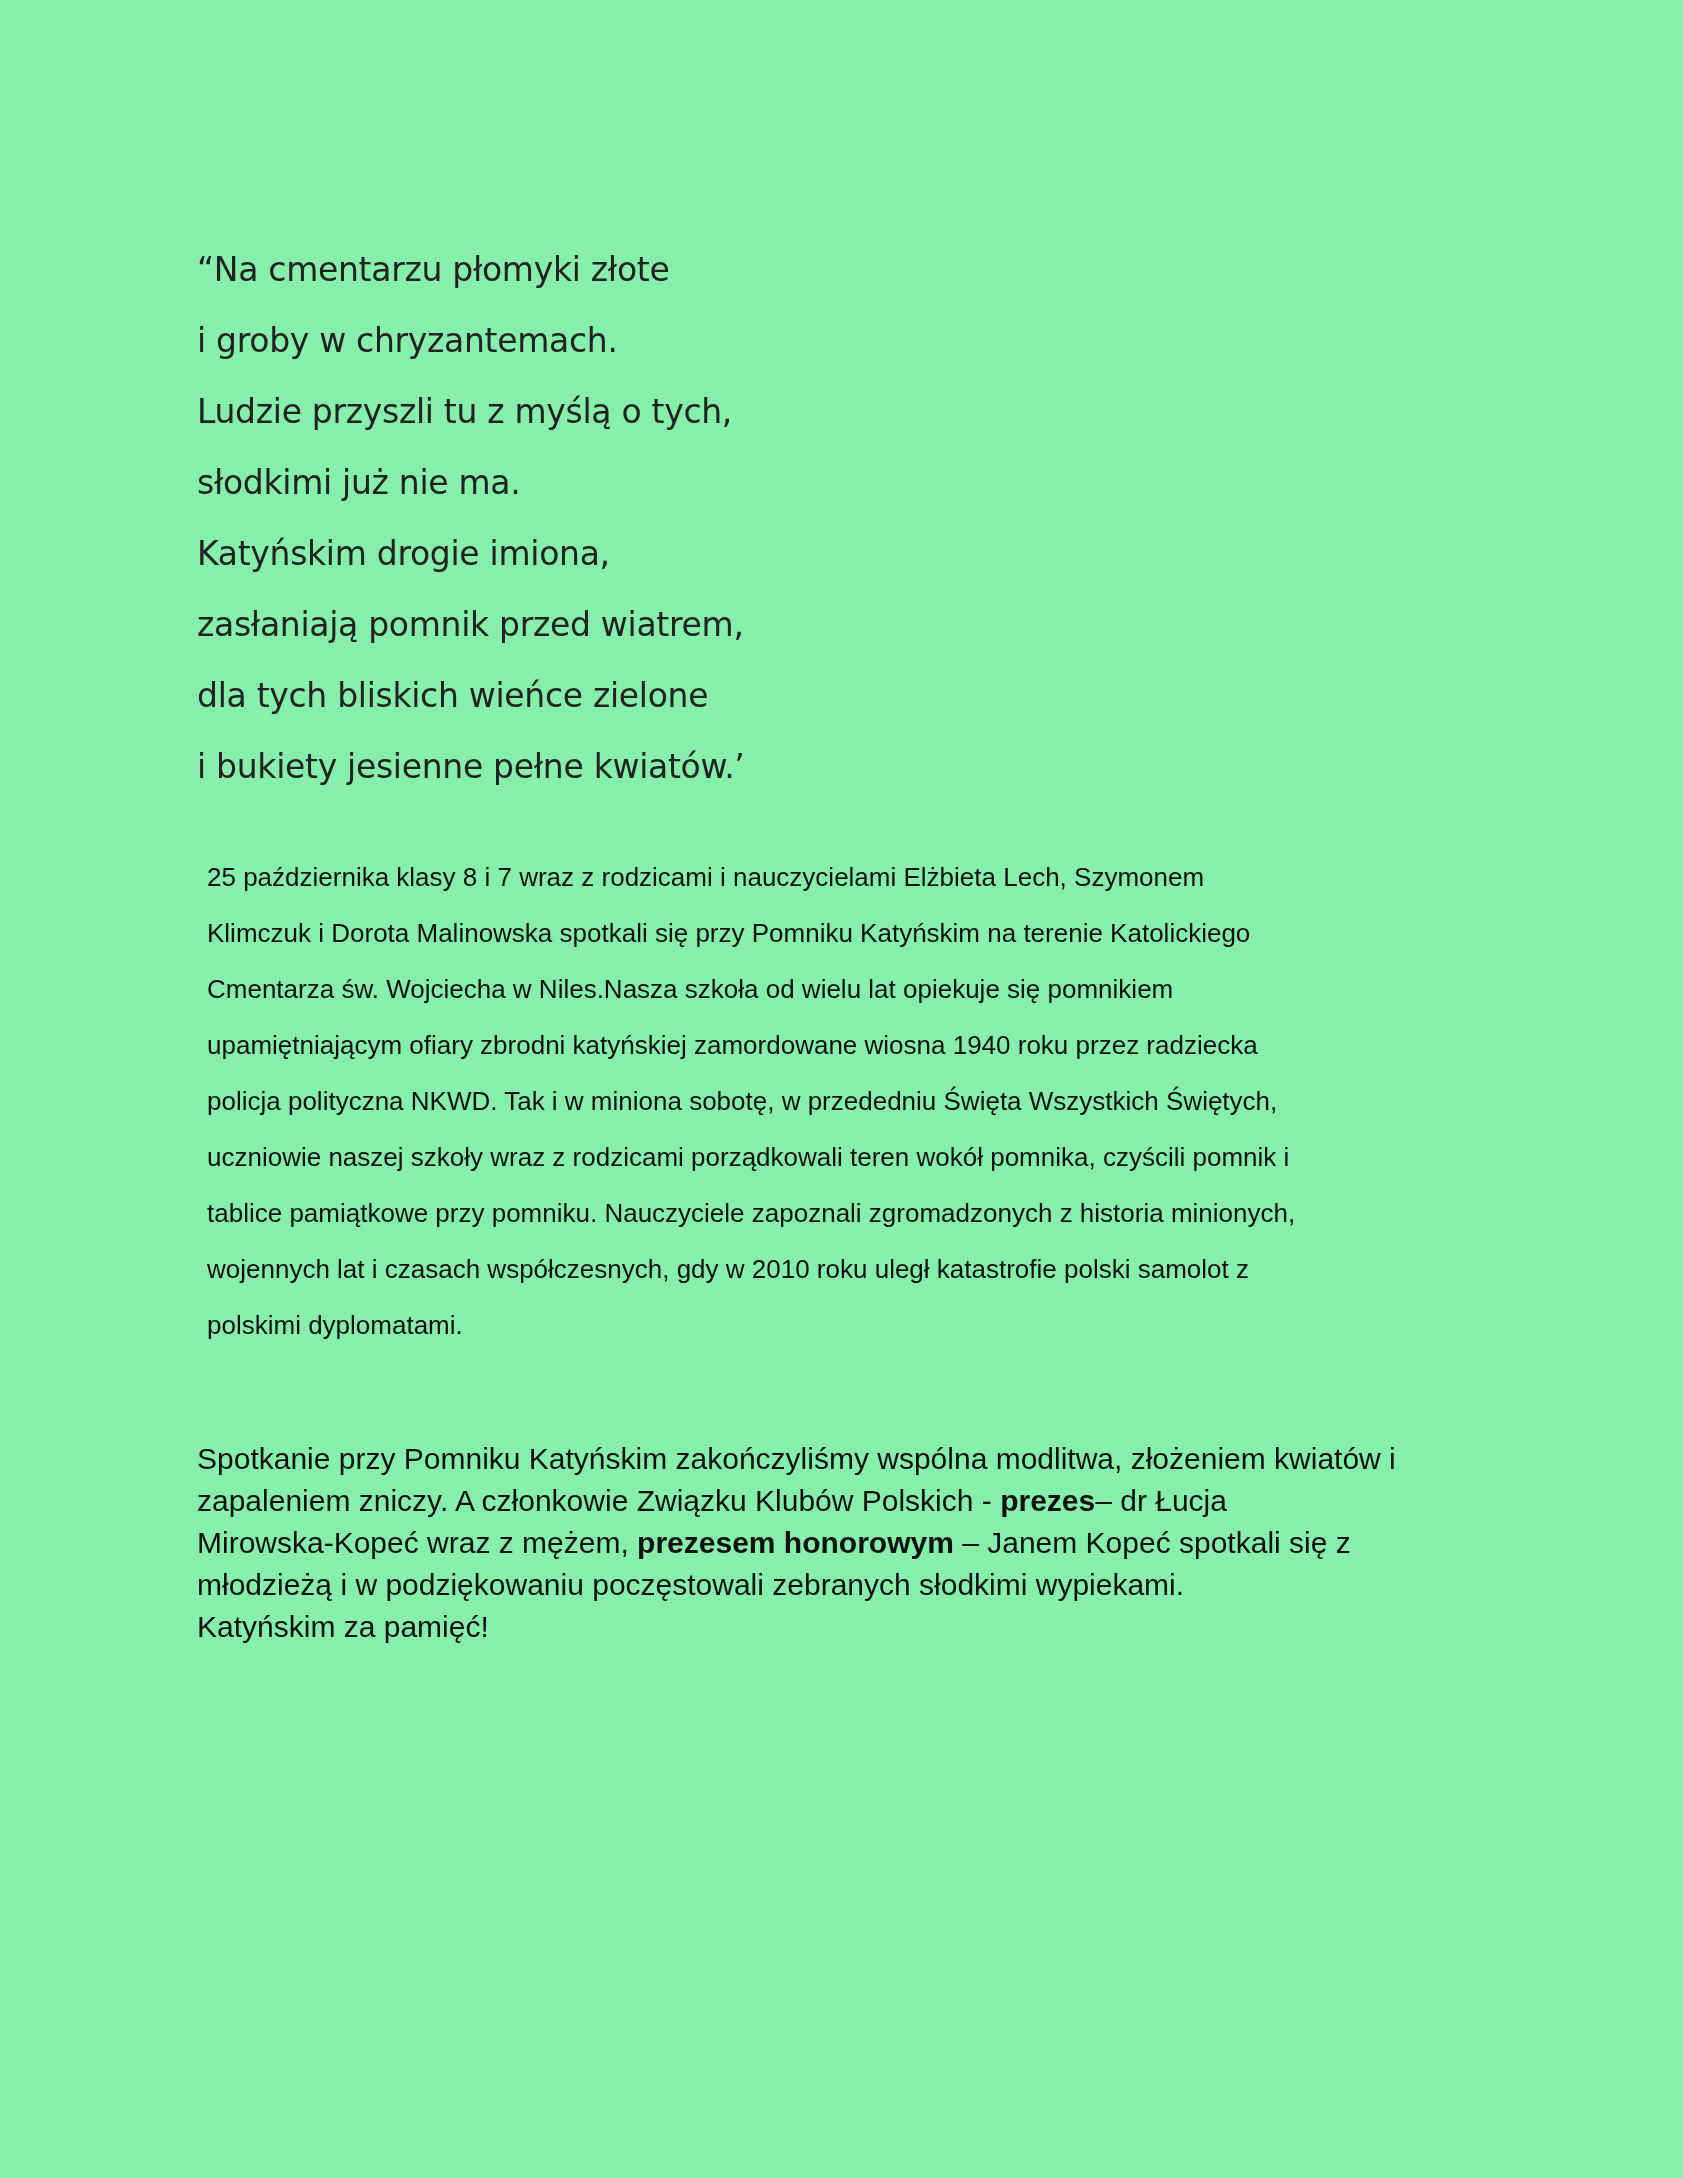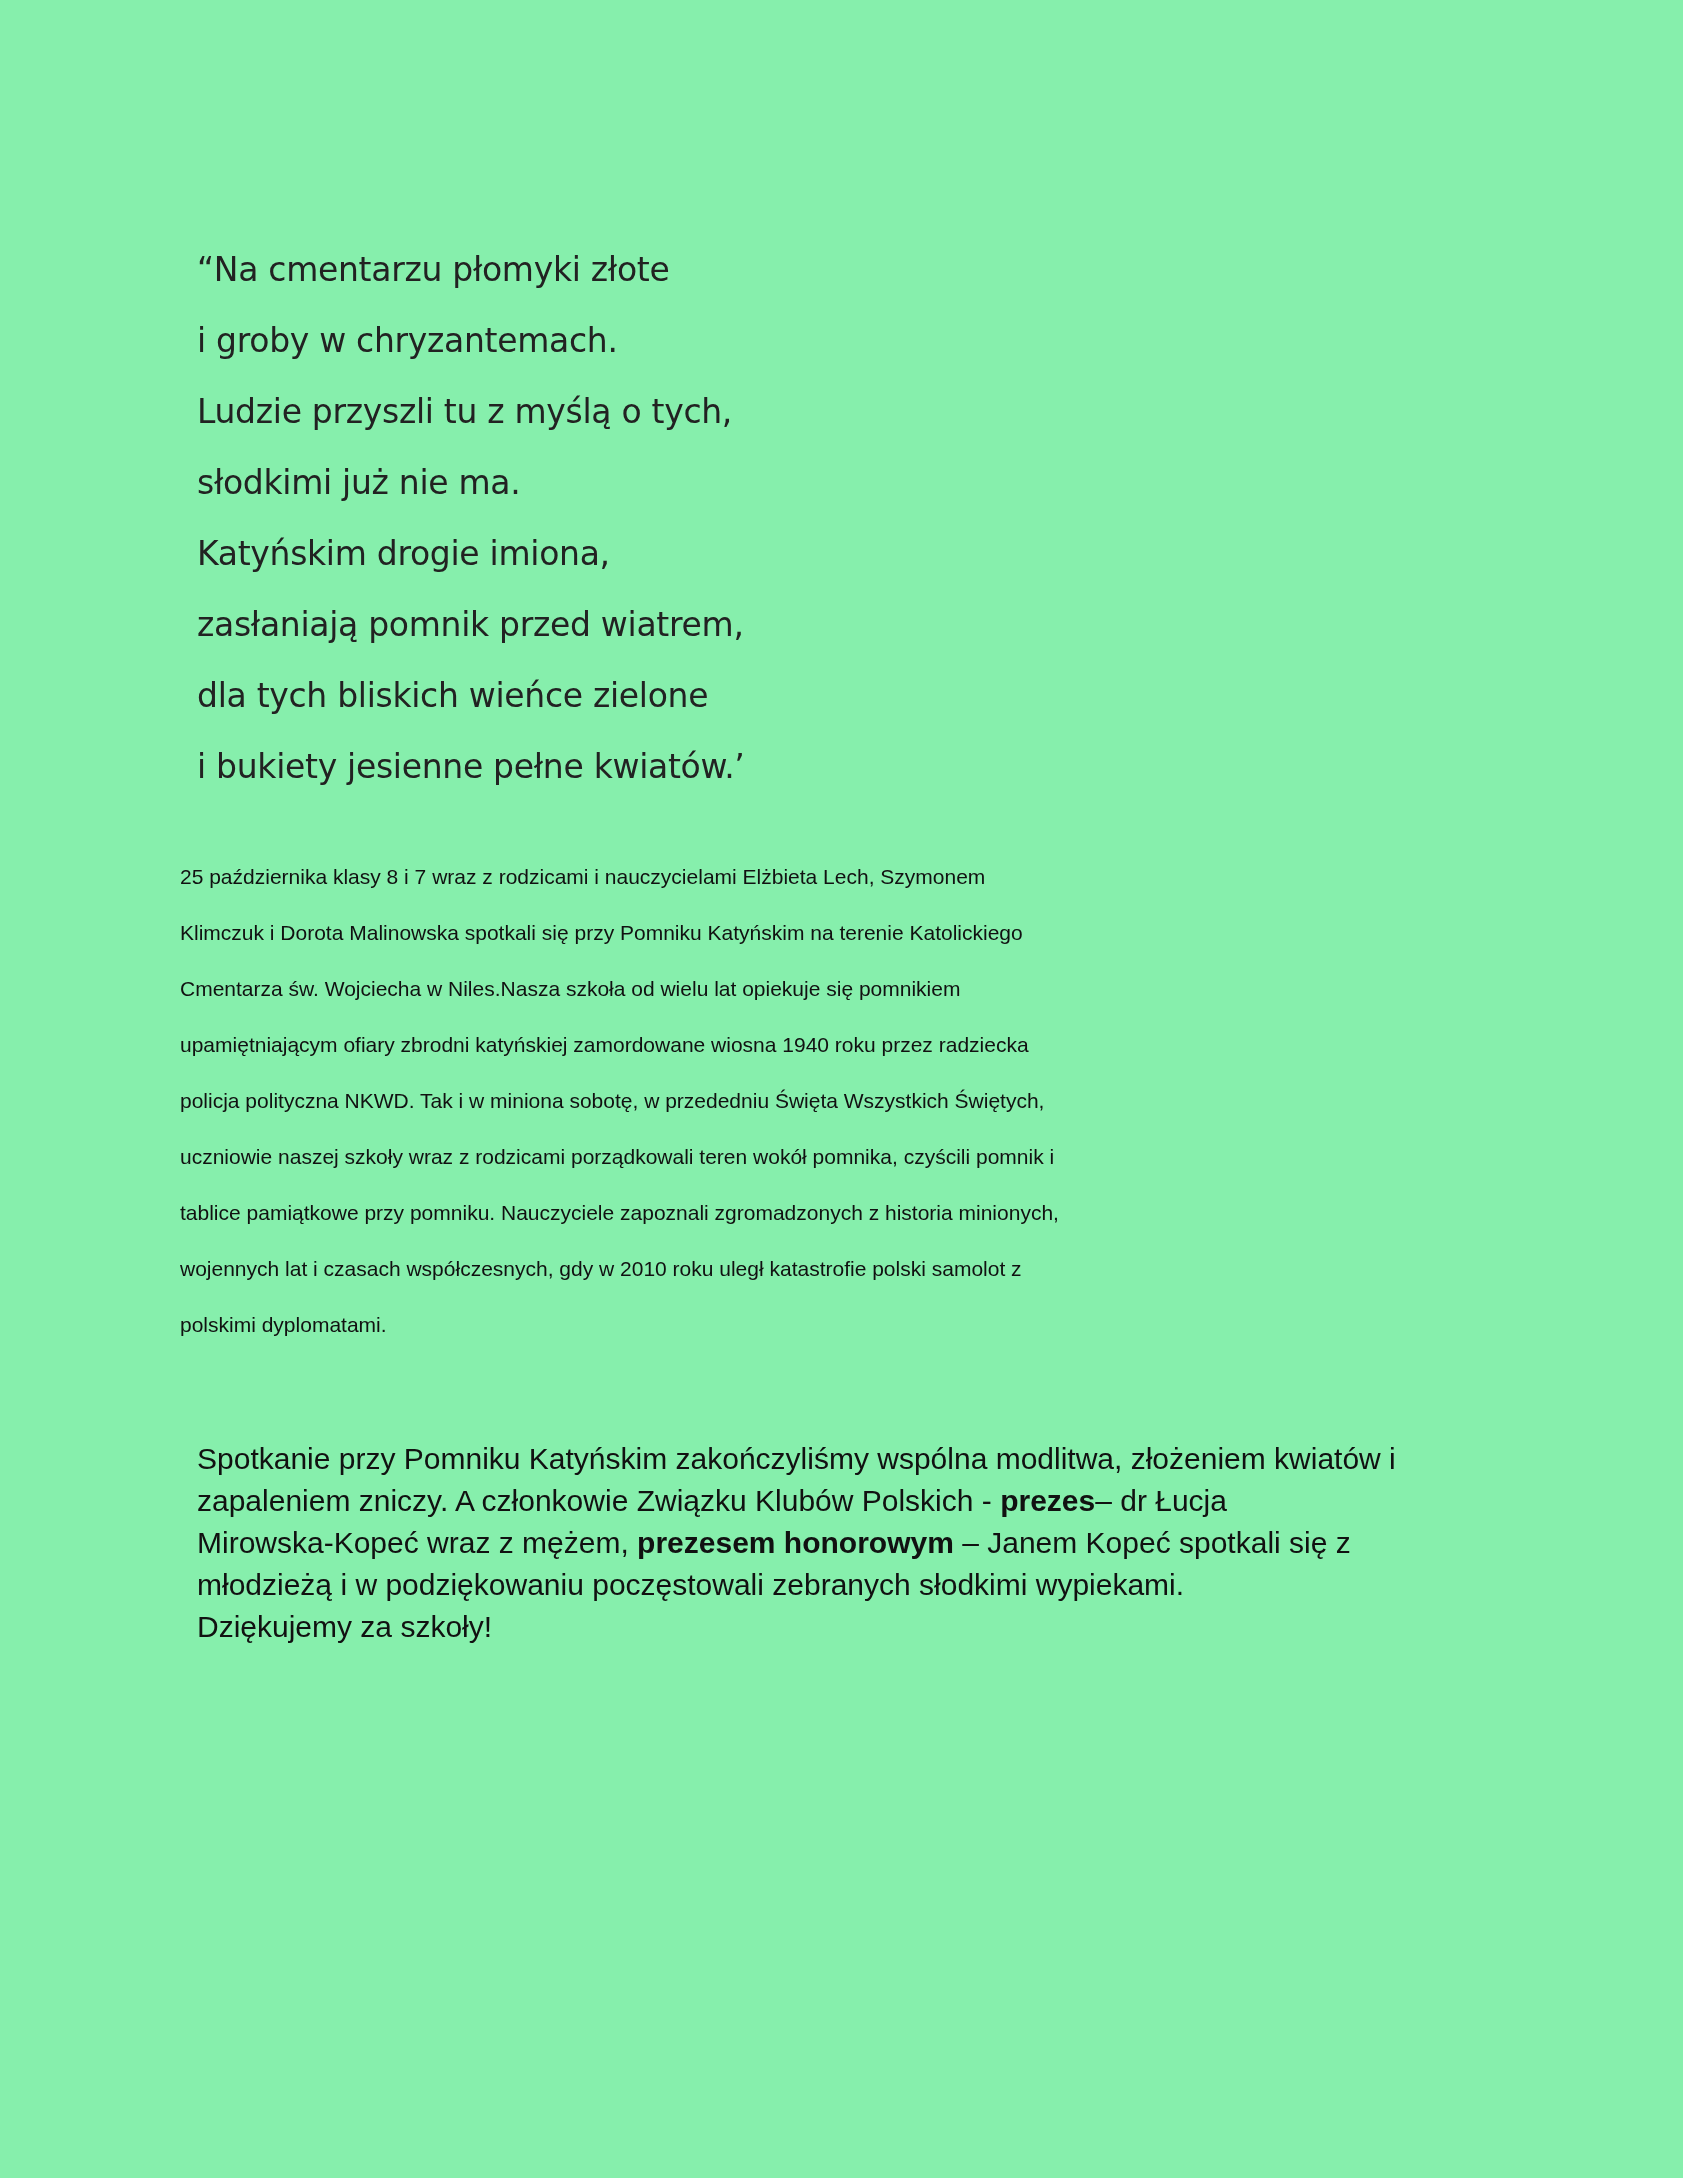--- a/index.html
+++ b/index.html
@@ -30,25 +30,25 @@
       line-height: 71px;
       color: #222222;
       letter-spacing: -0.3px;
     }
     .poem-line {
       display: block;
       white-space: nowrap;
     }
     .para1 {
       position: absolute;
-      left: 180px;
+      left: 207px;
       top: 849px;
       width: 1307px;
       font-family: "Liberation Sans", sans-serif;
-      font-size: 21px;
+      font-size: 26px;
       line-height: 56px;
       color: #111111;
     }
     .para2 {
       position: absolute;
       left: 197px;
       top: 1390px;
       width: 1307px;
       font-family: "Liberation Sans", sans-serif;
       font-size: 30px;
@@ -88,17 +88,17 @@
     <span class="line">tablice pamiątkowe przy pomniku. Nauczyciele zapoznali zgromadzonych z historia minionych,</span>
     <span class="line">wojennych lat i czasach współczesnych, gdy w 2010 roku uległ katastrofie polski samolot z</span>
     <span class="line">polskimi dyplomatami.</span>
   </div>
 
   <div class="para2">
     <span class="line">Spotkanie przy Pomniku Katyńskim zakończyliśmy wspólna modlitwa, złożeniem kwiatów i</span>
     <span class="line"><span>zapaleniem zniczy. A członkowie Związku Klubów Polskich - </span><b>prezes</b><span>– dr Łucja</span></span>
     <span class="line"><span>Mirowska-Kopeć wraz z mężem, </span><b>prezesem honorowym</b><span> – Janem Kopeć spotkali się z</span></span>
     <span class="line">młodzieżą i w podziękowaniu poczęstowali zebranych słodkimi wypiekami.</span>
-    <span class="line">Dziękujemy za szkoły!</span>
+    <span class="line">Katyńskim za pamięć!</span>
   </div>
 
 </div>
 
 
 </body></html>

